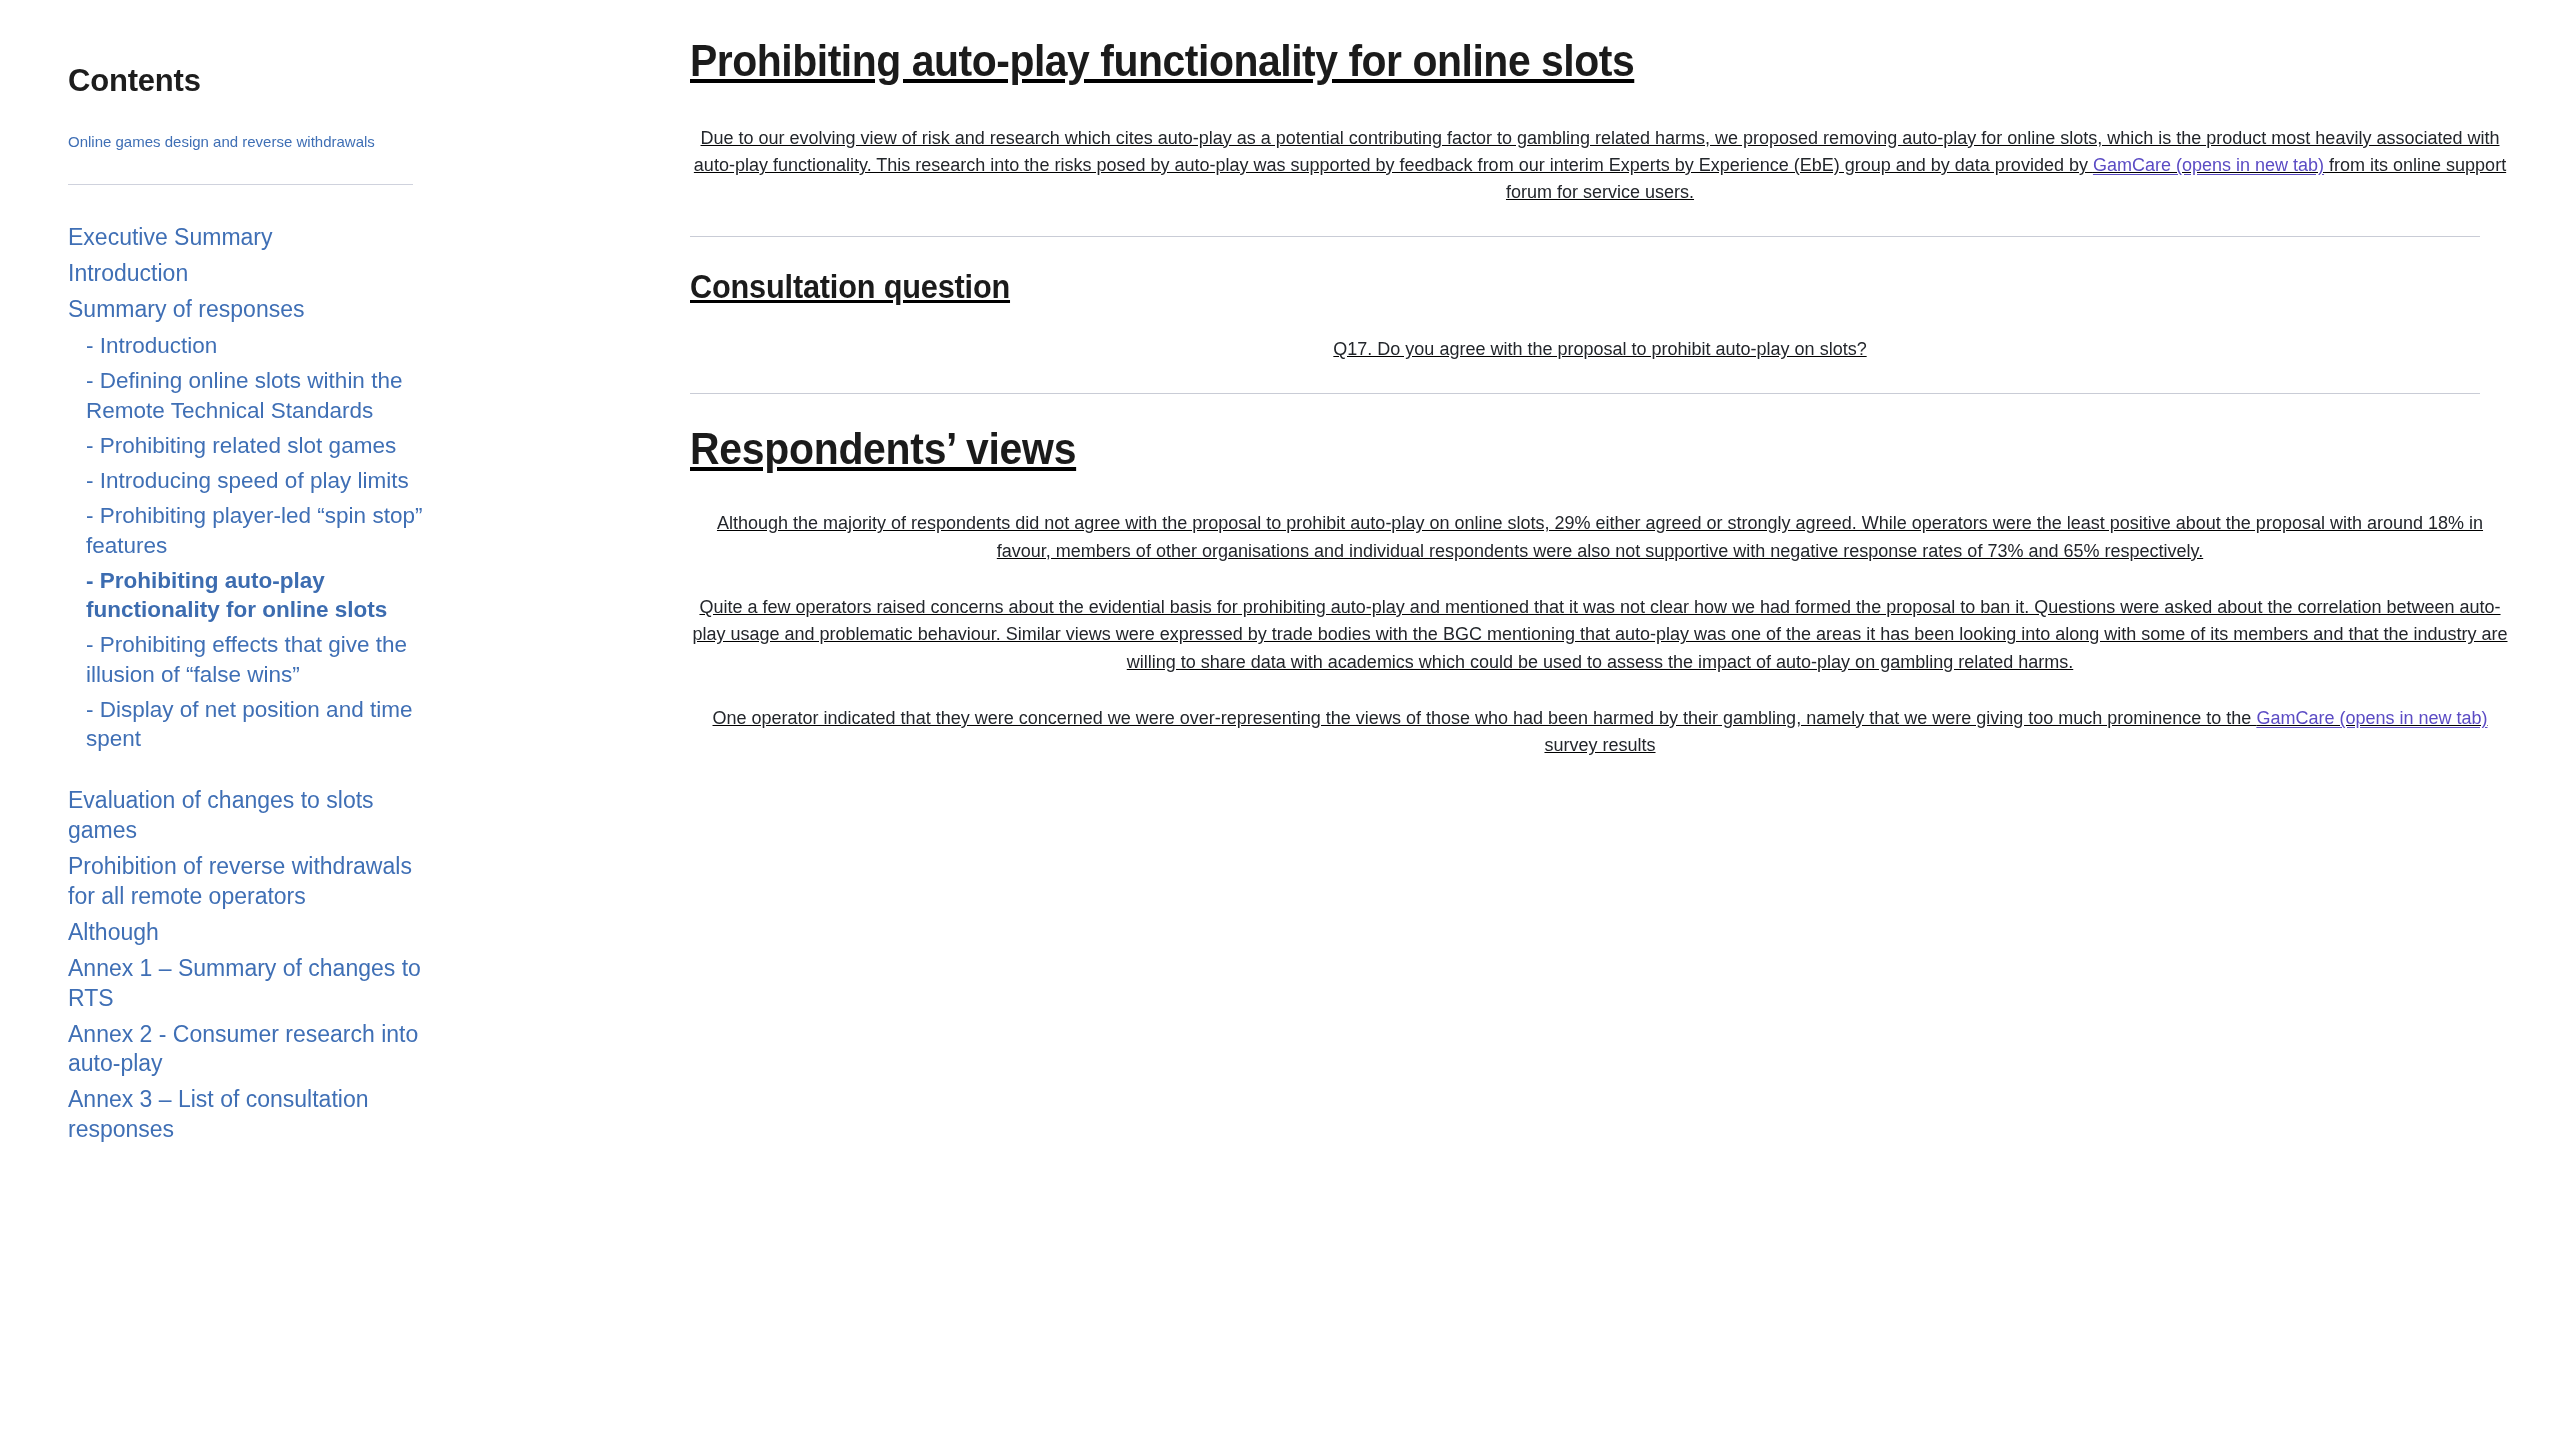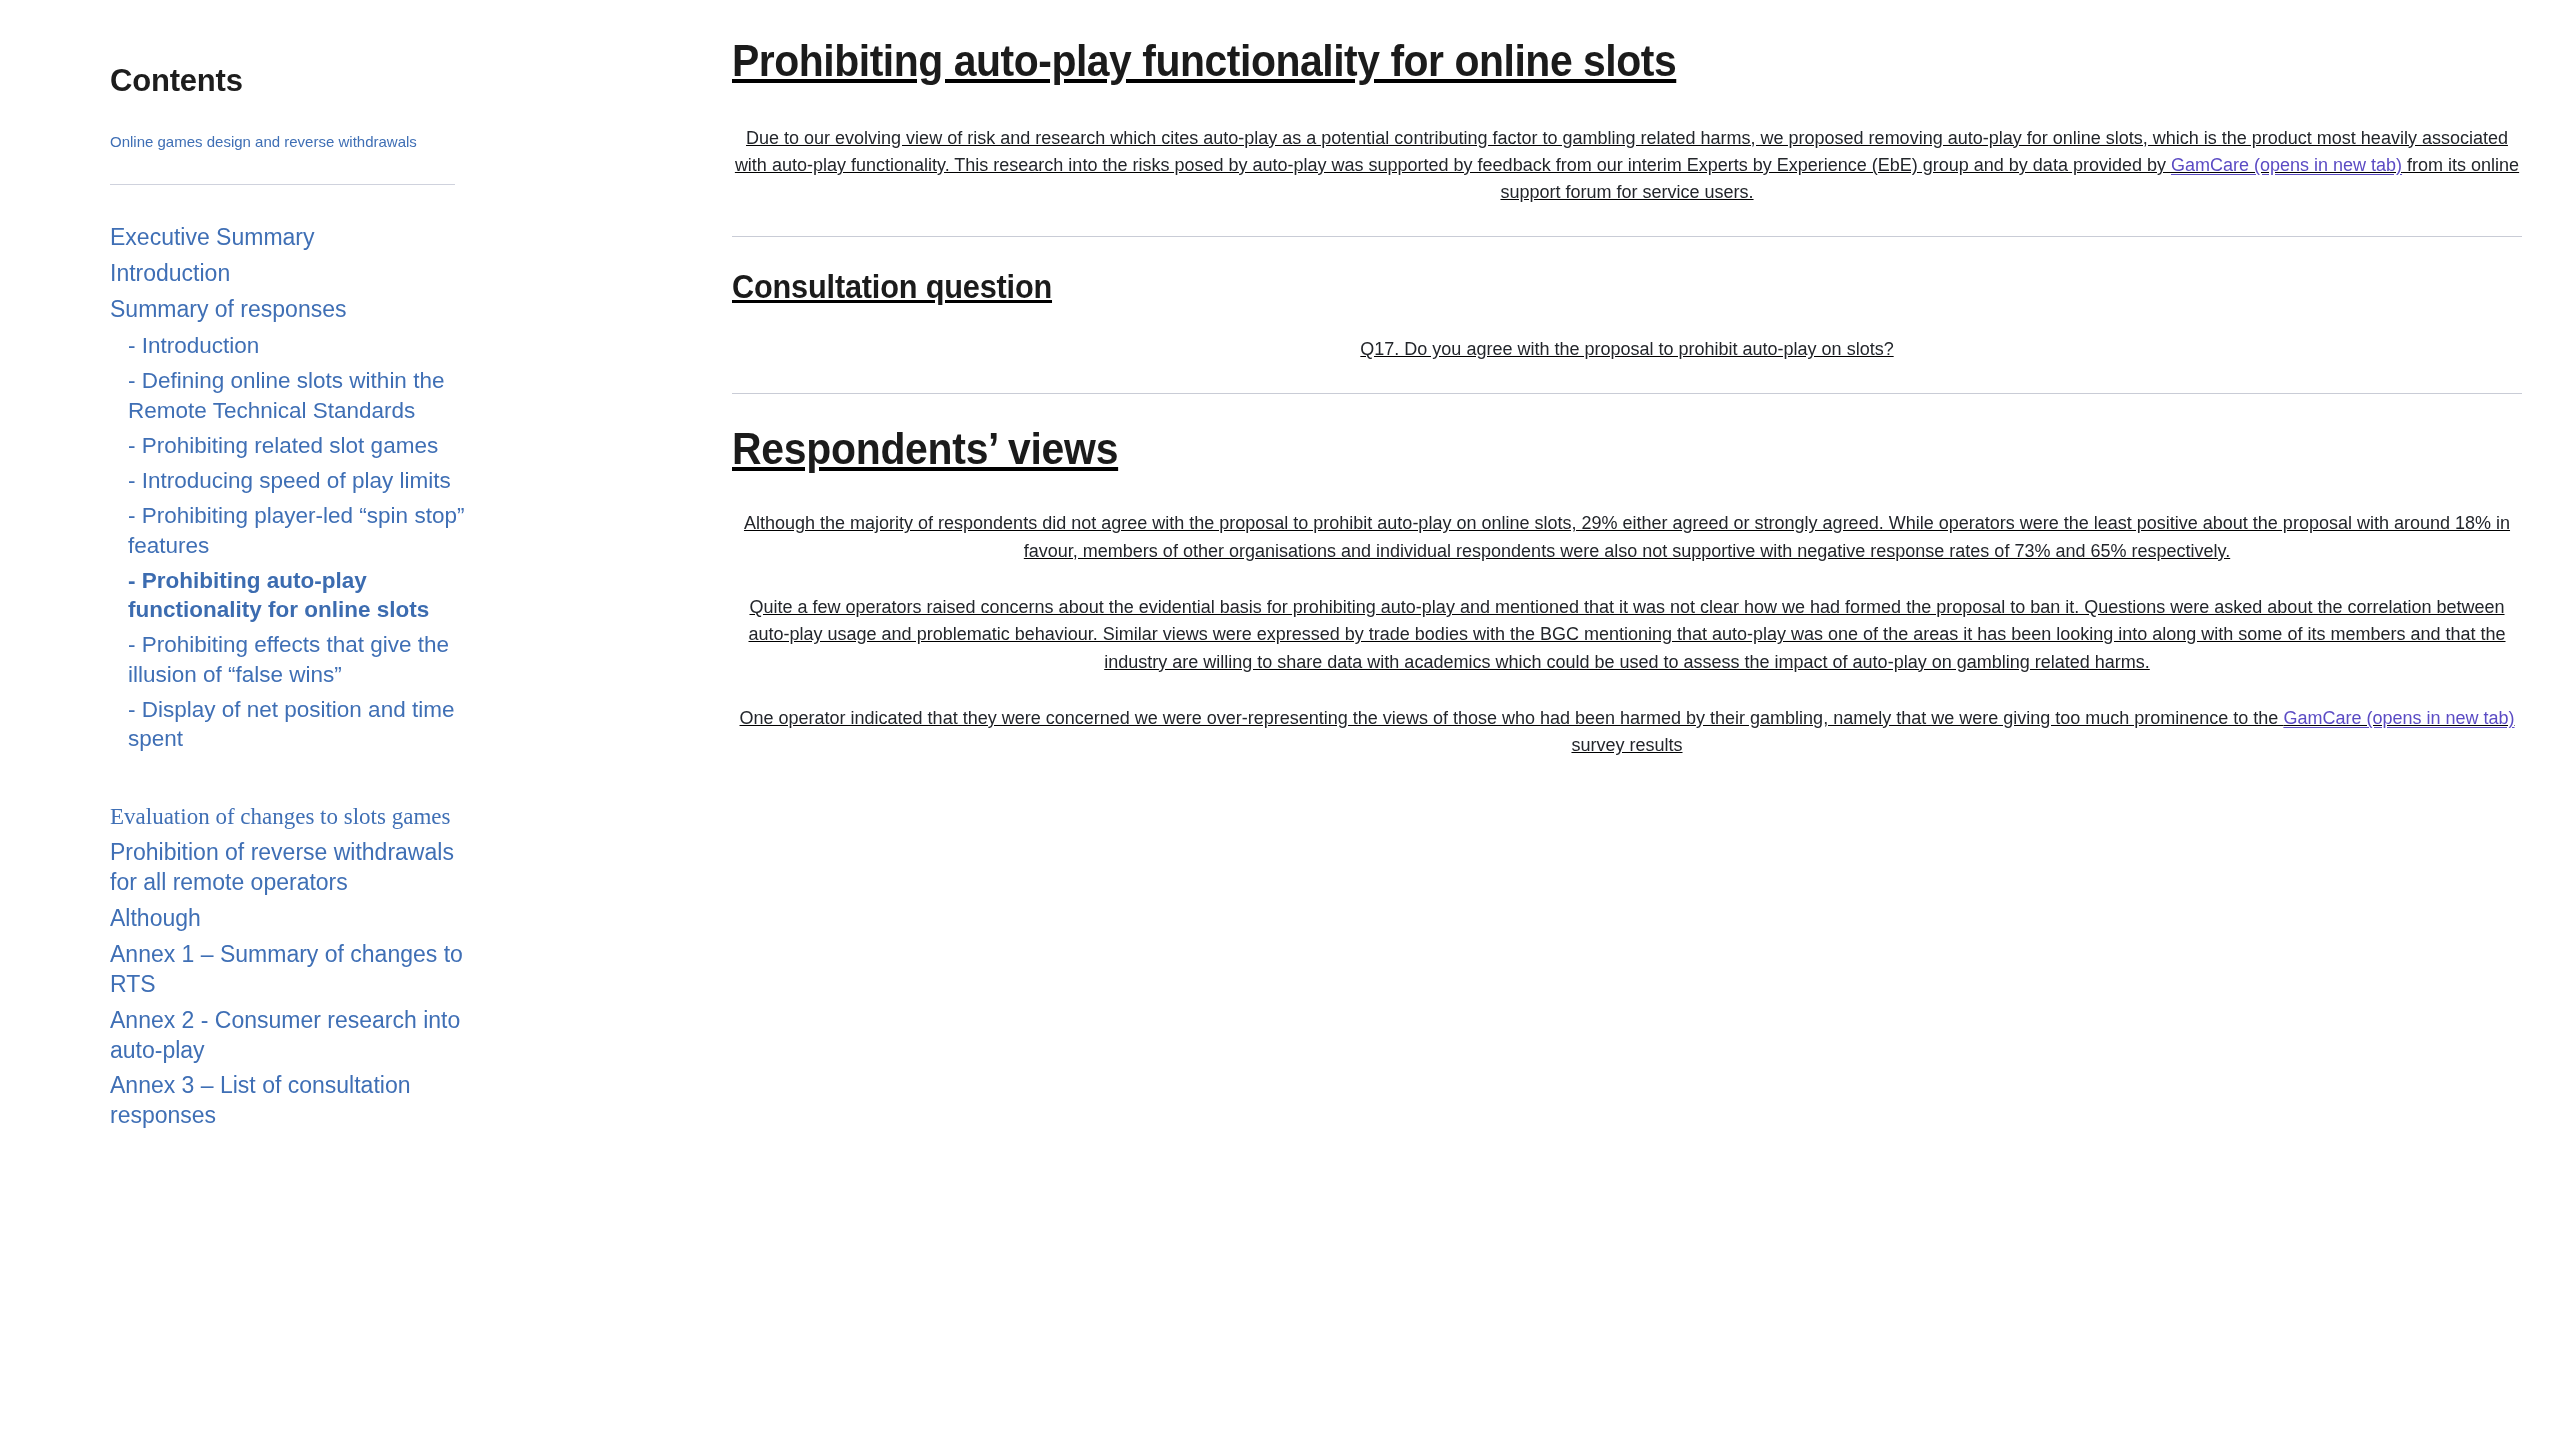--- a/index.html
+++ b/index.html
@@ -15,21 +15,20 @@
     font-family: "Liberation Sans", sans-serif;
     -webkit-font-smoothing: antialiased;
   }
 
   .page {
     display: flex;
     width: 2560px;
     height: 1454px;
     box-sizing: border-box;
     padding-top: 0;
-    padding-left: 42px;
   }
 
   
   .sidebar {
     width: 690px;
     flex: 0 0 690px;
     box-sizing: border-box;
     padding: 62px 40px 0 68px;
   }
 
@@ -81,21 +80,21 @@
     padding-left: 18px;
     font-size: 22.5px;
     max-width: 350px;
   }
 
   .toc-item.active .toc-link {
     font-weight: 700;
     color: #3c6cb0;
   }
 
-  .toc-item.gap-before { margin-top: 49px; font-family: Liberation Serif, serif; }
+  .toc-item.gap-before { margin-top: 33px; }
 
   
   .main {
     flex: 1 1 auto;
     box-sizing: border-box;
     padding: 36px 40px 0 0;
     max-width: 1870px;
     text-decoration: underline;
   }
 

